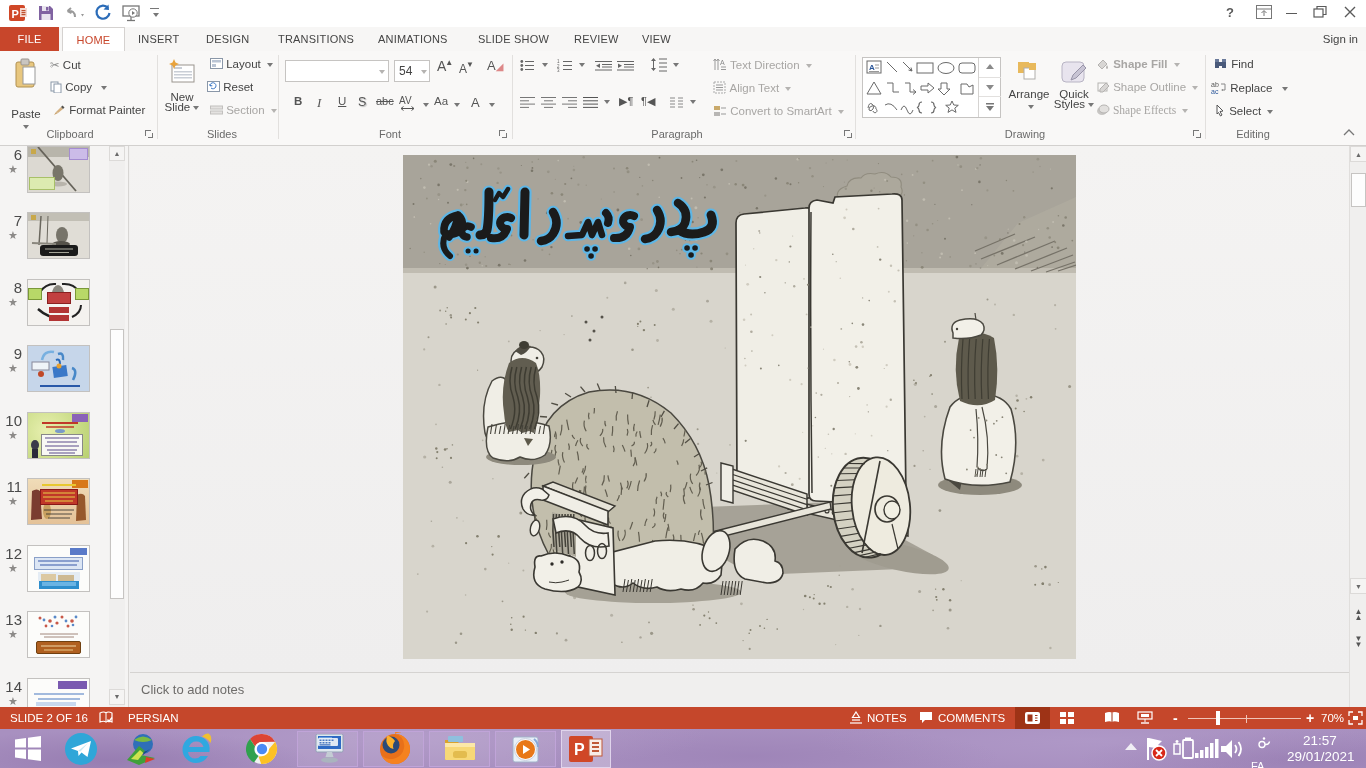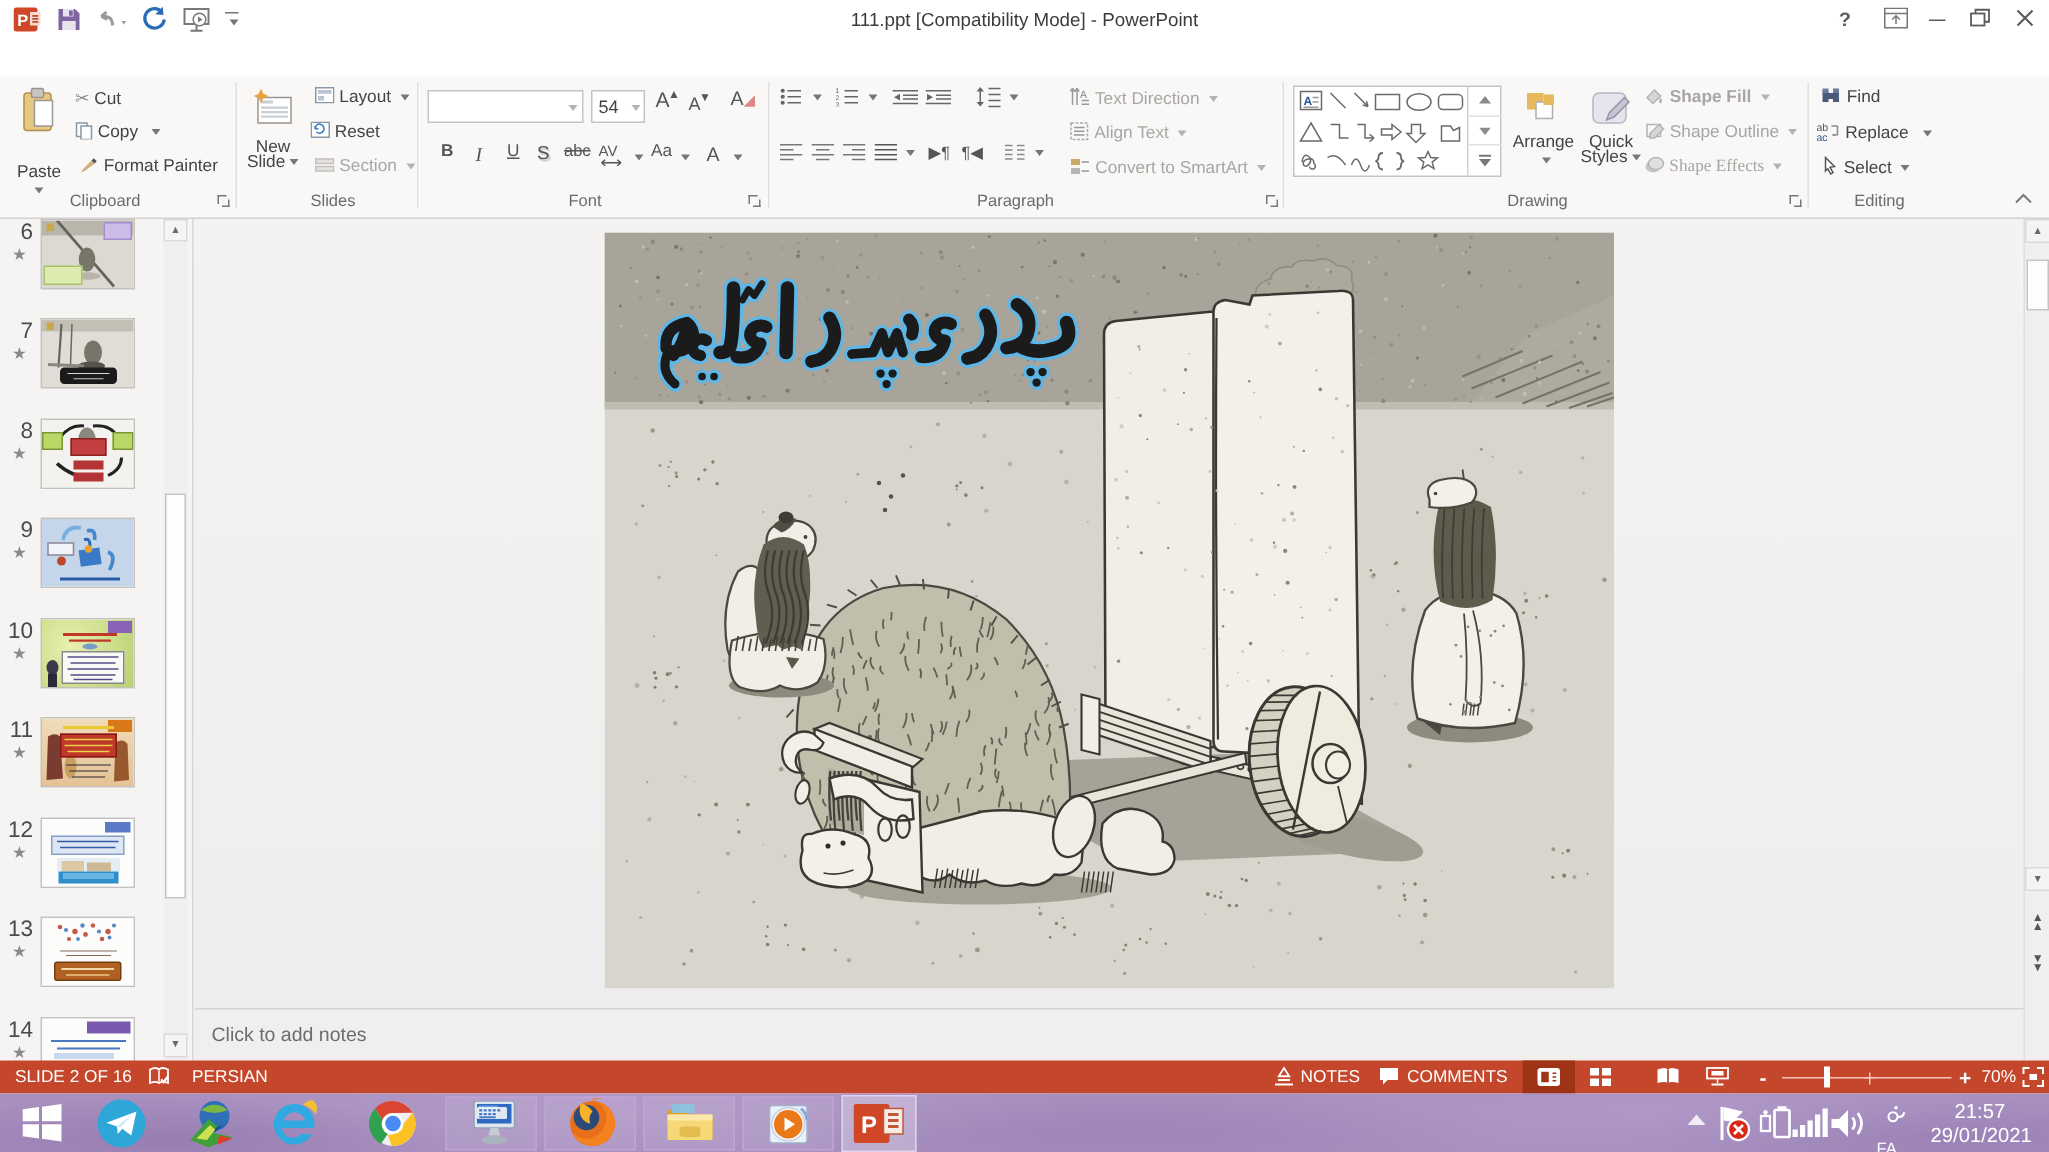--- a/index.html
+++ b/index.html
@@ -71,35 +71,46 @@
       </svg>
     <svg class="abs" style="left:122px;top:5px;" width="20" height="17">
         <rect x="1" y="1" width="16" height="10" fill="none" stroke="#777" stroke-width="1.3"></rect>
         <line x1="9" y1="11" x2="9" y2="15" stroke="#777" stroke-width="1.3"></line>
         <line x1="5" y1="15.5" x2="13" y2="15.5" stroke="#777" stroke-width="1.3"></line>
         <circle cx="11" cy="8" r="4.2" fill="#fff" stroke="#777"></circle>
         <path d="M10 6 l3 2 l-3 2 z" fill="#777"></path>
       </svg>
     <div class="abs" style="left:150px;top:8px;width:9px;border-top:1.5px solid #777;"></div>
     <div class="caret abs" style="left:150px;top:13px;border-top-color:#777"></div>
-    <div id="title">111.ppt [Compatibility Mode] - PowerPoint</div>
     <div class="abs" style="left:1226px;top:5px;font-size:13px;color:#5a5a5a;font-weight:bold;">?</div>
     <svg class="abs" style="left:1256px;top:5px;" width="16" height="15">
         <rect x="0.5" y="0.5" width="15" height="13" fill="none" stroke="#777"></rect>
         <line x1="0.5" y1="4" x2="15.5" y2="4" stroke="#777"></line>
         <path d="M8 11 l0 -5 m-2.5 2 l2.5 -2.5 l2.5 2.5" fill="none" stroke="#777"></path>
       </svg>
     <div class="abs" style="left:1286px;top:13px;width:11px;border-top:1.5px solid #5a5a5a;"></div>
     <svg class="abs" style="left:1313px;top:5px;" width="15" height="14">
         <rect x="1" y="4" width="9" height="8" fill="none" stroke="#5a5a5a" stroke-width="1.2"></rect>
         <path d="M4 4 l0 -2.5 l9 0 l0 8 l-3 0" fill="none" stroke="#5a5a5a" stroke-width="1.2"></path>
       </svg>
     <svg class="abs" style="left:1343px;top:5px;" width="14" height="14">
         <path d="M2 2 L12 12 M12 2 L2 12" stroke="#5a5a5a" stroke-width="1.4"></path>
       </svg>
+  </div>
+  <div id="tabrow">
+    <div class="tab" id="tab-file">FILE</div>
+    <div class="tab" id="tab-home" style="left:62px;width:63px;">HOME</div>
+    <div class="tab" style="left:126px;">INSERT</div>
+    <div class="tab" style="left:194px;">DESIGN</div>
+    <div class="tab" style="left:266px;">TRANSITIONS</div>
+    <div class="tab" style="left:366px;">ANIMATIONS</div>
+    <div class="tab" style="left:466px;">SLIDE SHOW</div>
+    <div class="tab" style="left:562px;">REVIEW</div>
+    <div class="tab" style="left:630px;">VIEW</div>
+    <div id="signin">Sign in</div>
   </div>
   <div id="ribbon">
 
     <div class="bigbtn" style="left:8px;width:36px;">
       <svg width="24" height="32" style="margin-top:1px">
           <rect x="2" y="4" width="18" height="25" rx="2" fill="#e8c77f" stroke="#b09050"></rect>
           <rect x="7" y="1" width="8" height="6" rx="1" fill="#c9c5c0" stroke="#9a948e"></rect>
           <rect x="9" y="9" width="12" height="17" fill="#fff" stroke="#999"></rect>
         </svg>
       <div style="margin-top:16px">Paste</div>

